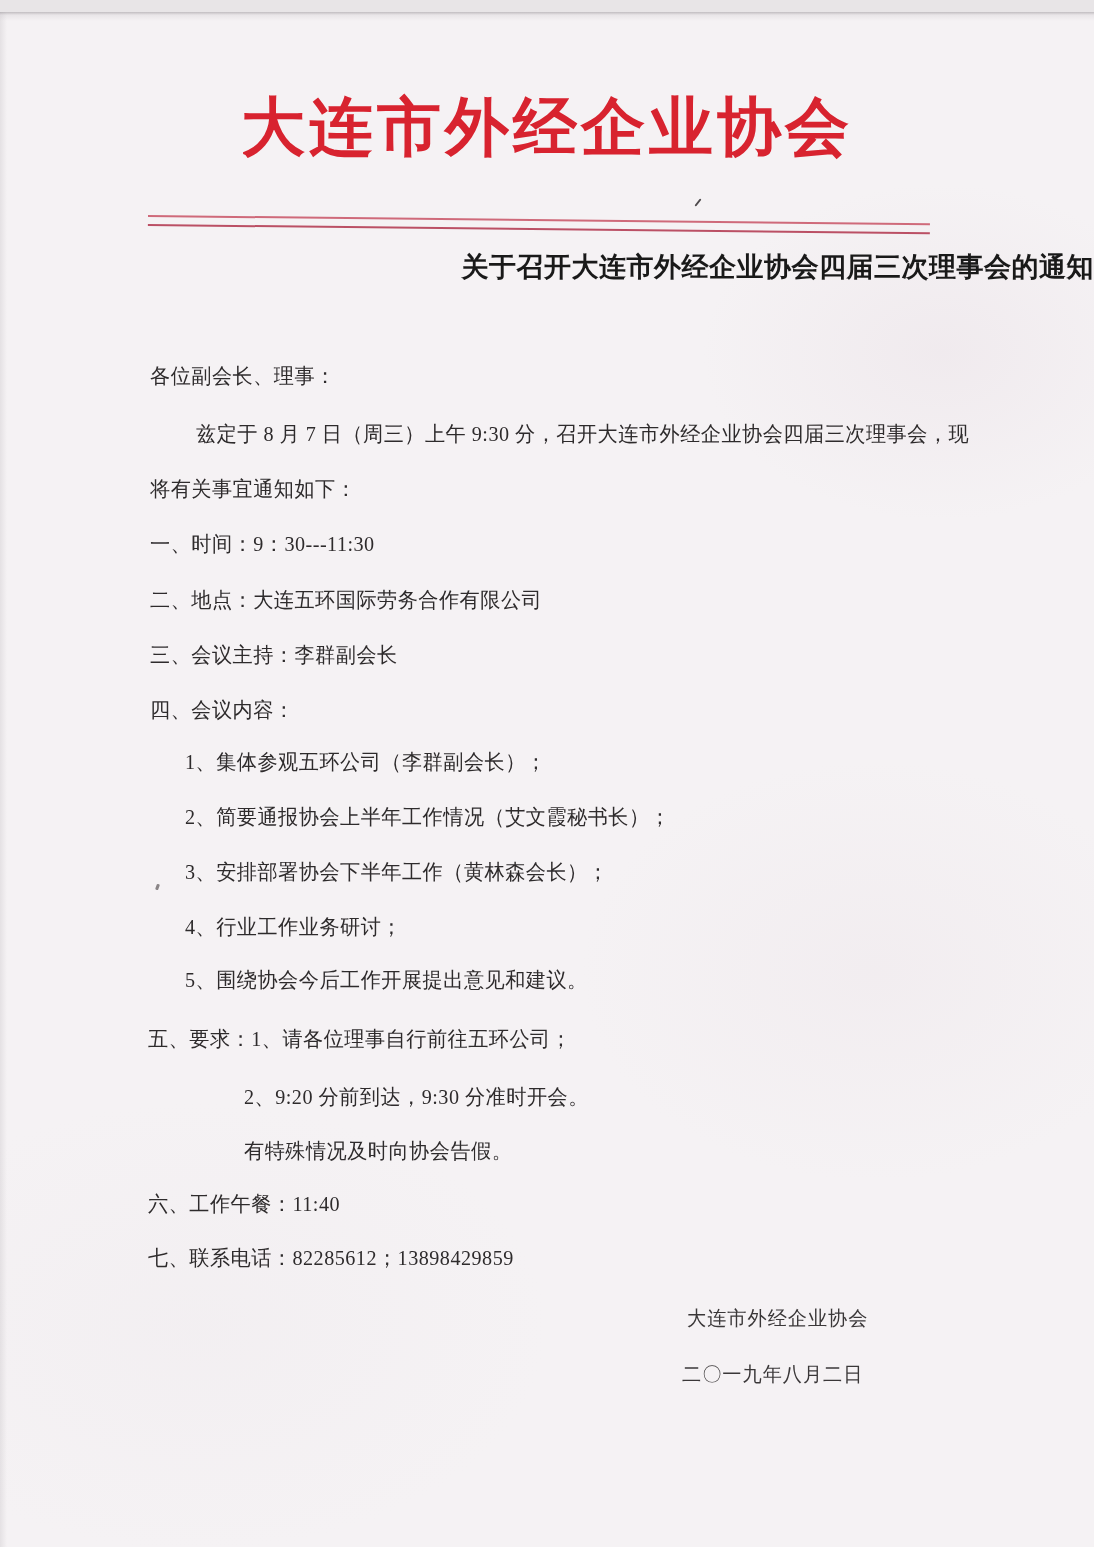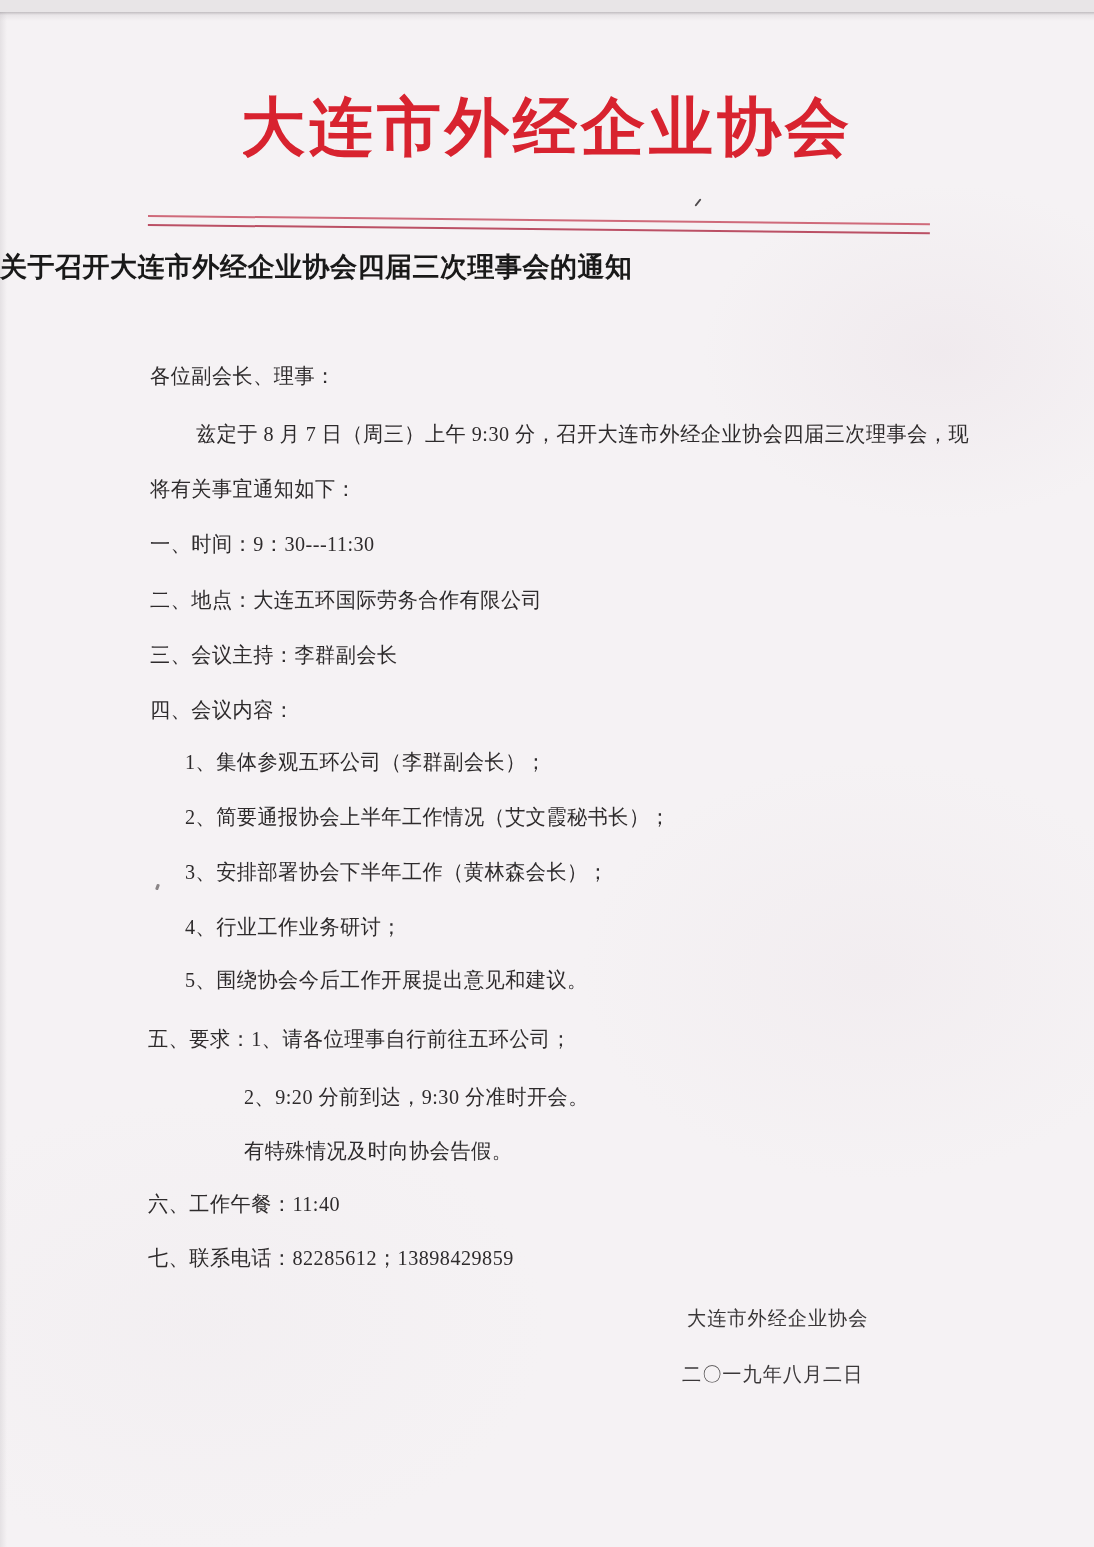--- a/index.html
+++ b/index.html
@@ -37,21 +37,21 @@
   }
   .rule{
     position:absolute;top:203px;left:148px;width:782px;height:7px;
     border-top:2px solid var(--rule_light);
     border-bottom:2px solid var(--rule_dark);
     transform:rotate(0.6deg);
     transform-origin:top left;
   }
   .doc-title{
     position:absolute;top:238px;left:0;width:100%;
-    text-align:left;
+    text-align:right;
     font-size:27px;line-height:34px;font-weight:700;
     color:var(--title_ink);
     letter-spacing:0.5px;
     white-space:nowrap;
   }
   .line{
     position:absolute;
     font-size:21px;line-height:30px;
     white-space:nowrap;
     letter-spacing:0.5px;

